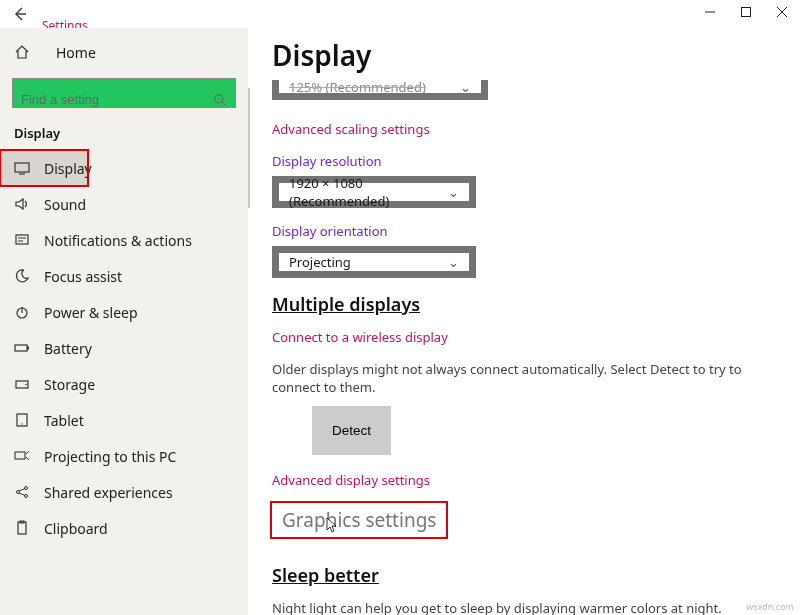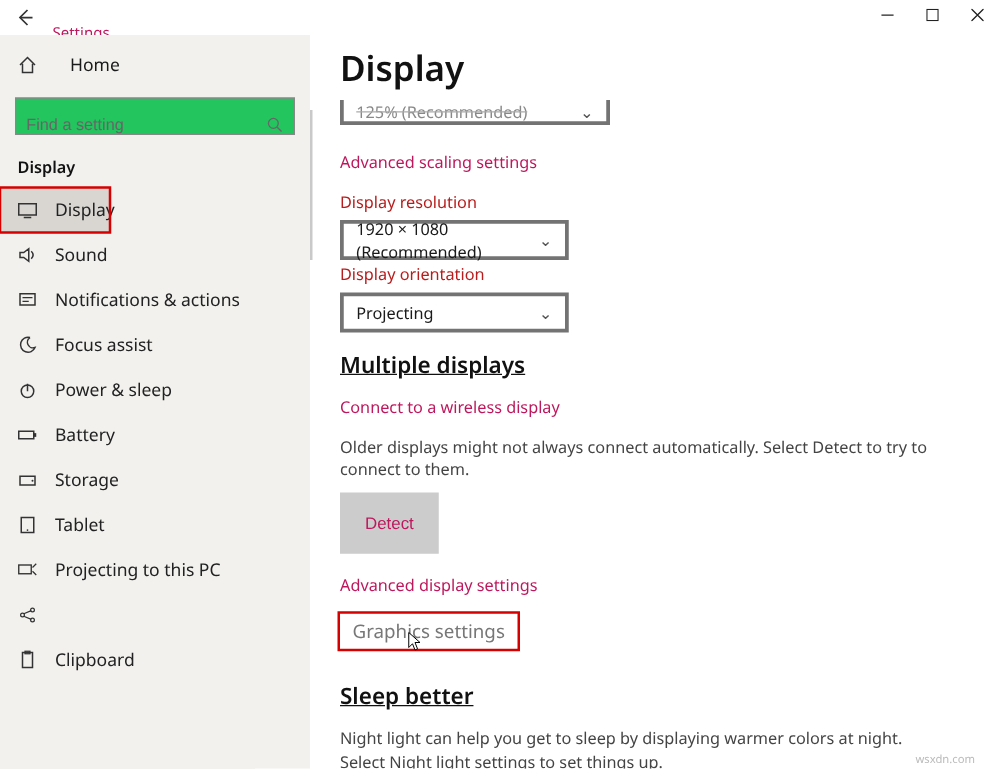--- a/index.html
+++ b/index.html
@@ -122,50 +122,50 @@
     height: 120px;
     background: #c9c9c9;
   }
   h1.page-title {
     font-size: 28px;
     font-weight: 600;
     margin-bottom: 6px;
     color: #111;
   }
   .combo {
-    width: 183px;
+    width: 204px;
     height: 32px;
-    border: 3px solid #737373;
+    border: 7px solid #737373;
     display: flex;
     align-items: center;
     justify-content: space-between;
     padding: 0 10px;
     font-size: 13px;
     background: #fff;
-    margin-bottom: 2px;
+    margin-bottom: 14px;
   }
   .combo.partial {
     border-top: none;
     margin-bottom: 20px;
     height: 20px;
     width: 216px;
     overflow: hidden;
     color: #888;
   }
   .combo .chev { color: #555; }
   .link {
     color: #be185d;
     font-size: 13px;
     cursor: pointer;
     display: inline-block;
     margin-bottom: 14px;
   }
   .field-label {
     font-size: 13px;
-    color: #b91c1c;
+    color: #6d28d9;
     margin-bottom: 6px;
   }
   .section-heading {
     font-size: 18px;
     font-weight: 600;
     color: #111;
     margin: 14px 0 12px 0;
     text-decoration: underline;
   }
   .body-text {
@@ -174,45 +174,46 @@
     line-height: 1.4;
     max-width: 470px;
     margin-bottom: 10px;
   }
   .btn {
     display: inline-block;
     background: #ccc;
     border: none;
     padding: 17px 20px;
     font-size: 13.5px;
-    color: #be185d;
+    color: #000000;
     margin-bottom: 16px;
+    margin-left: 40px;
   }
   .graphics-box {
     display: inline-block;
     position: relative;
   }
   .graphics-text {
     color: #777;
-    font-size: 15px;
+    font-size: 19px;
     padding: 4px 10px;
   }
   .graphics-highlight {
     position: absolute;
     inset: -2px -2px -2px -2px;
     border: 2px solid #d60000;
     pointer-events: none;
   }
   .cursor {
     position: absolute;
     pointer-events: none;
   }
   .watermark {
     position: absolute;
-    right: 20px;
+    right: 6px;
     bottom: 2px;
     font-size: 9px;
     color: #bbb;
   }
 </style>
 </head>
 <body>
 
 <div class="titlebar">
   <div class="back-btn">
@@ -320,20 +321,21 @@
         </svg>
       <span>Projecting to this PC</span>
     </div>
     <div class="sidebar-item">
       <svg width="16" height="16" viewBox="0 0 16 16">
           <circle cx="4" cy="8" r="1.5" fill="none" stroke="#333"></circle>
           <circle cx="12" cy="4" r="1.5" fill="none" stroke="#333"></circle>
           <circle cx="12" cy="12" r="1.5" fill="none" stroke="#333"></circle>
           <path d="M5 7 L11 4.5 M5 9 L11 11.5" stroke="#333" stroke-width="1"></path>
         </svg>
+      <span>Shared experiences</span>
     </div>
     <div class="sidebar-item">
       <svg width="16" height="16" viewBox="0 0 16 16">
           <rect x="4" y="2" width="8" height="12" fill="none" stroke="#333" stroke-width="1.2"></rect>
           <rect x="6" y="1" width="4" height="2" fill="none" stroke="#333" stroke-width="1"></rect>
         </svg>
       <span>Clipboard</span>
     </div>
   </div>
 

